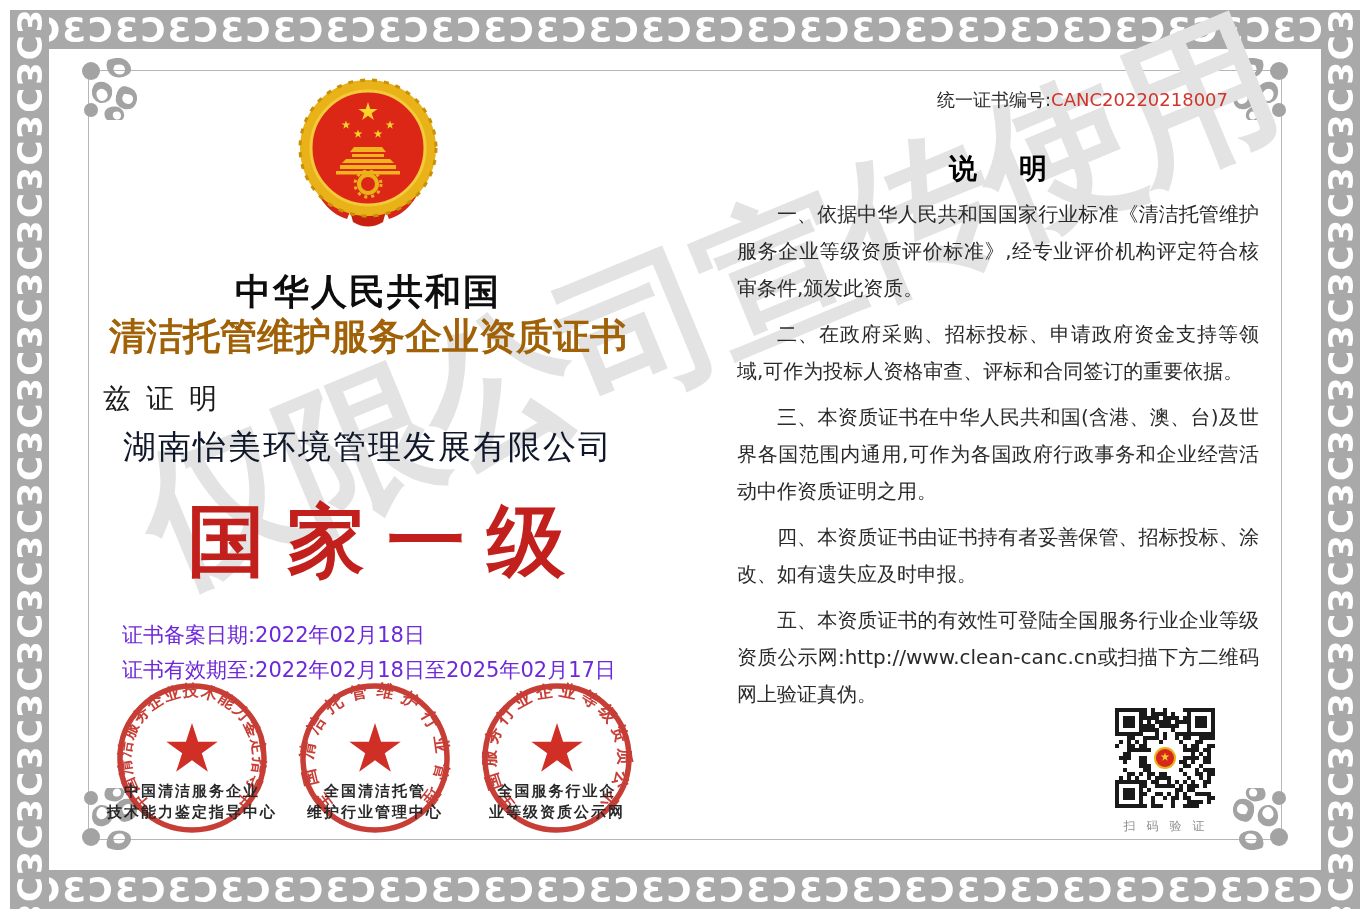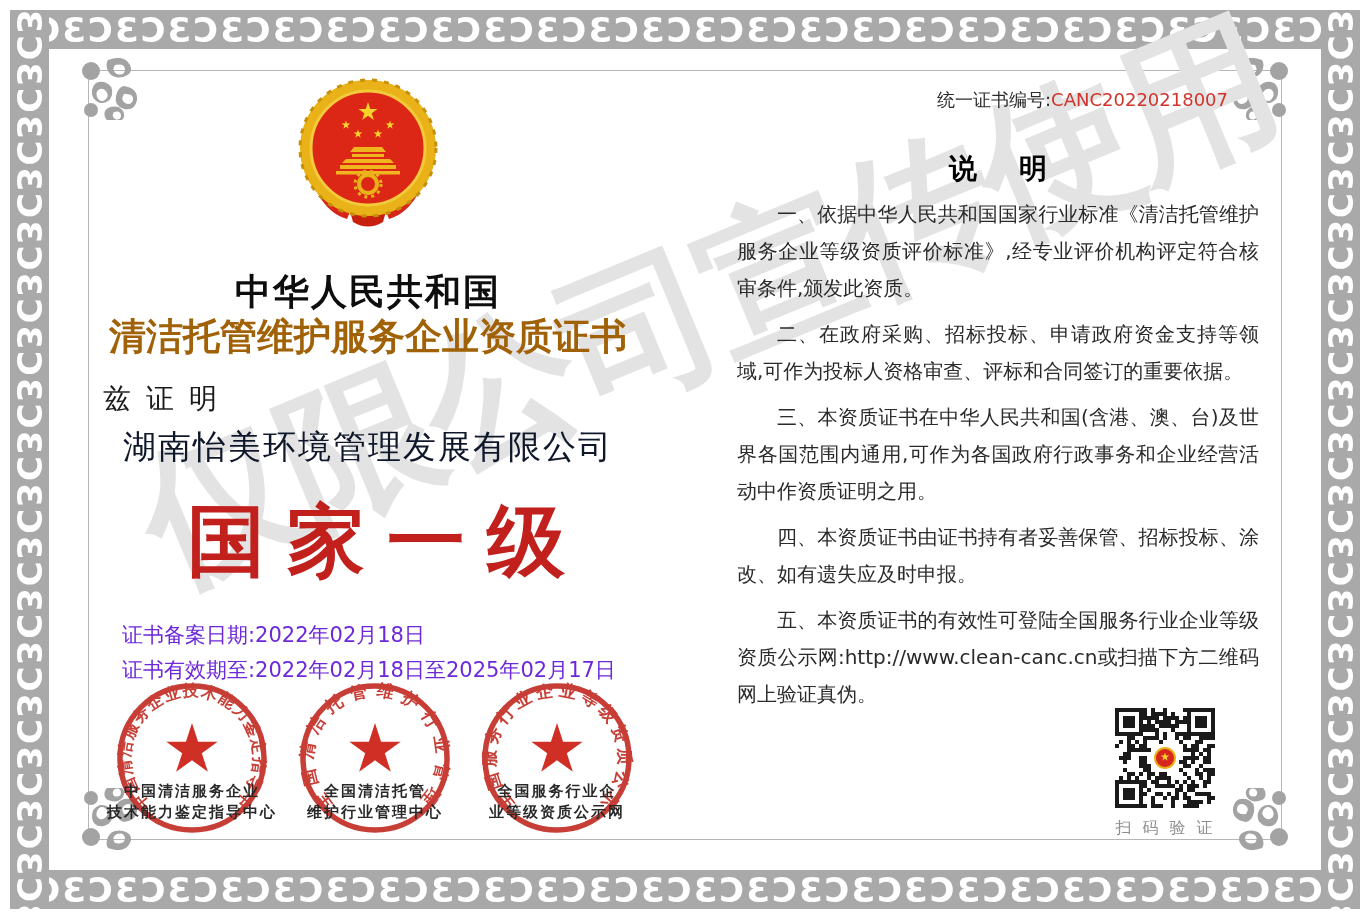--- a/index.html
+++ b/index.html
@@ -46,21 +46,21 @@
   .seal-line{font-size:15px;font-weight:bold;fill:#1d1d1d;letter-spacing:2px;}
   
   .serial{position:absolute;left:0;top:88px;width:491px;text-align:right;font-size:18px;color:#2b2b2b;}
   .serial .num{color:#d0342c;}
   .notes-heading{position:absolute;left:0;top:150px;width:522px;text-align:center;font-size:28px;font-weight:bold;
         color:#000000;letter-spacing:42px;padding-left:42px;box-sizing:border-box;}
   .notes-body{position:absolute;left:0;top:196px;width:522px;font-size:20px;line-height:37px;color:#2a2a2a;text-align:justify;}
   .notes-body p{margin:0 0 9px 0;text-indent:2em;}
   
   .qr-box{position:absolute;left:1112px;top:705px;z-index:2;}
-  .qr-caption{position:absolute;left:1104px;top:818px;width:120px;text-align:center;font-size:16px;color:#8f8f8f;
+  .qr-caption{position:absolute;left:1104px;top:818px;width:120px;text-align:center;font-size:12px;color:#8f8f8f;
         letter-spacing:11px;padding-left:11px;box-sizing:border-box;z-index:2;}
 </style>
 </head>
 <body>
 
 <div class="page">
 
   <div class="band band-top">
       <div class="band-inner">ƐƆƐƆƐƆƐƆƐƆƐƆƐƆƐƆƐƆƐƆƐƆƐƆƐƆƐƆƐƆƐƆƐƆƐƆƐƆƐƆƐƆƐƆƐƆƐƆƐƆƐƆƐƆƐƆƐƆƐƆƐƆƐƆƐƆƐƆƐƆƐƆƐƆƐƆƐƆƐƆ</div>
     </div>

